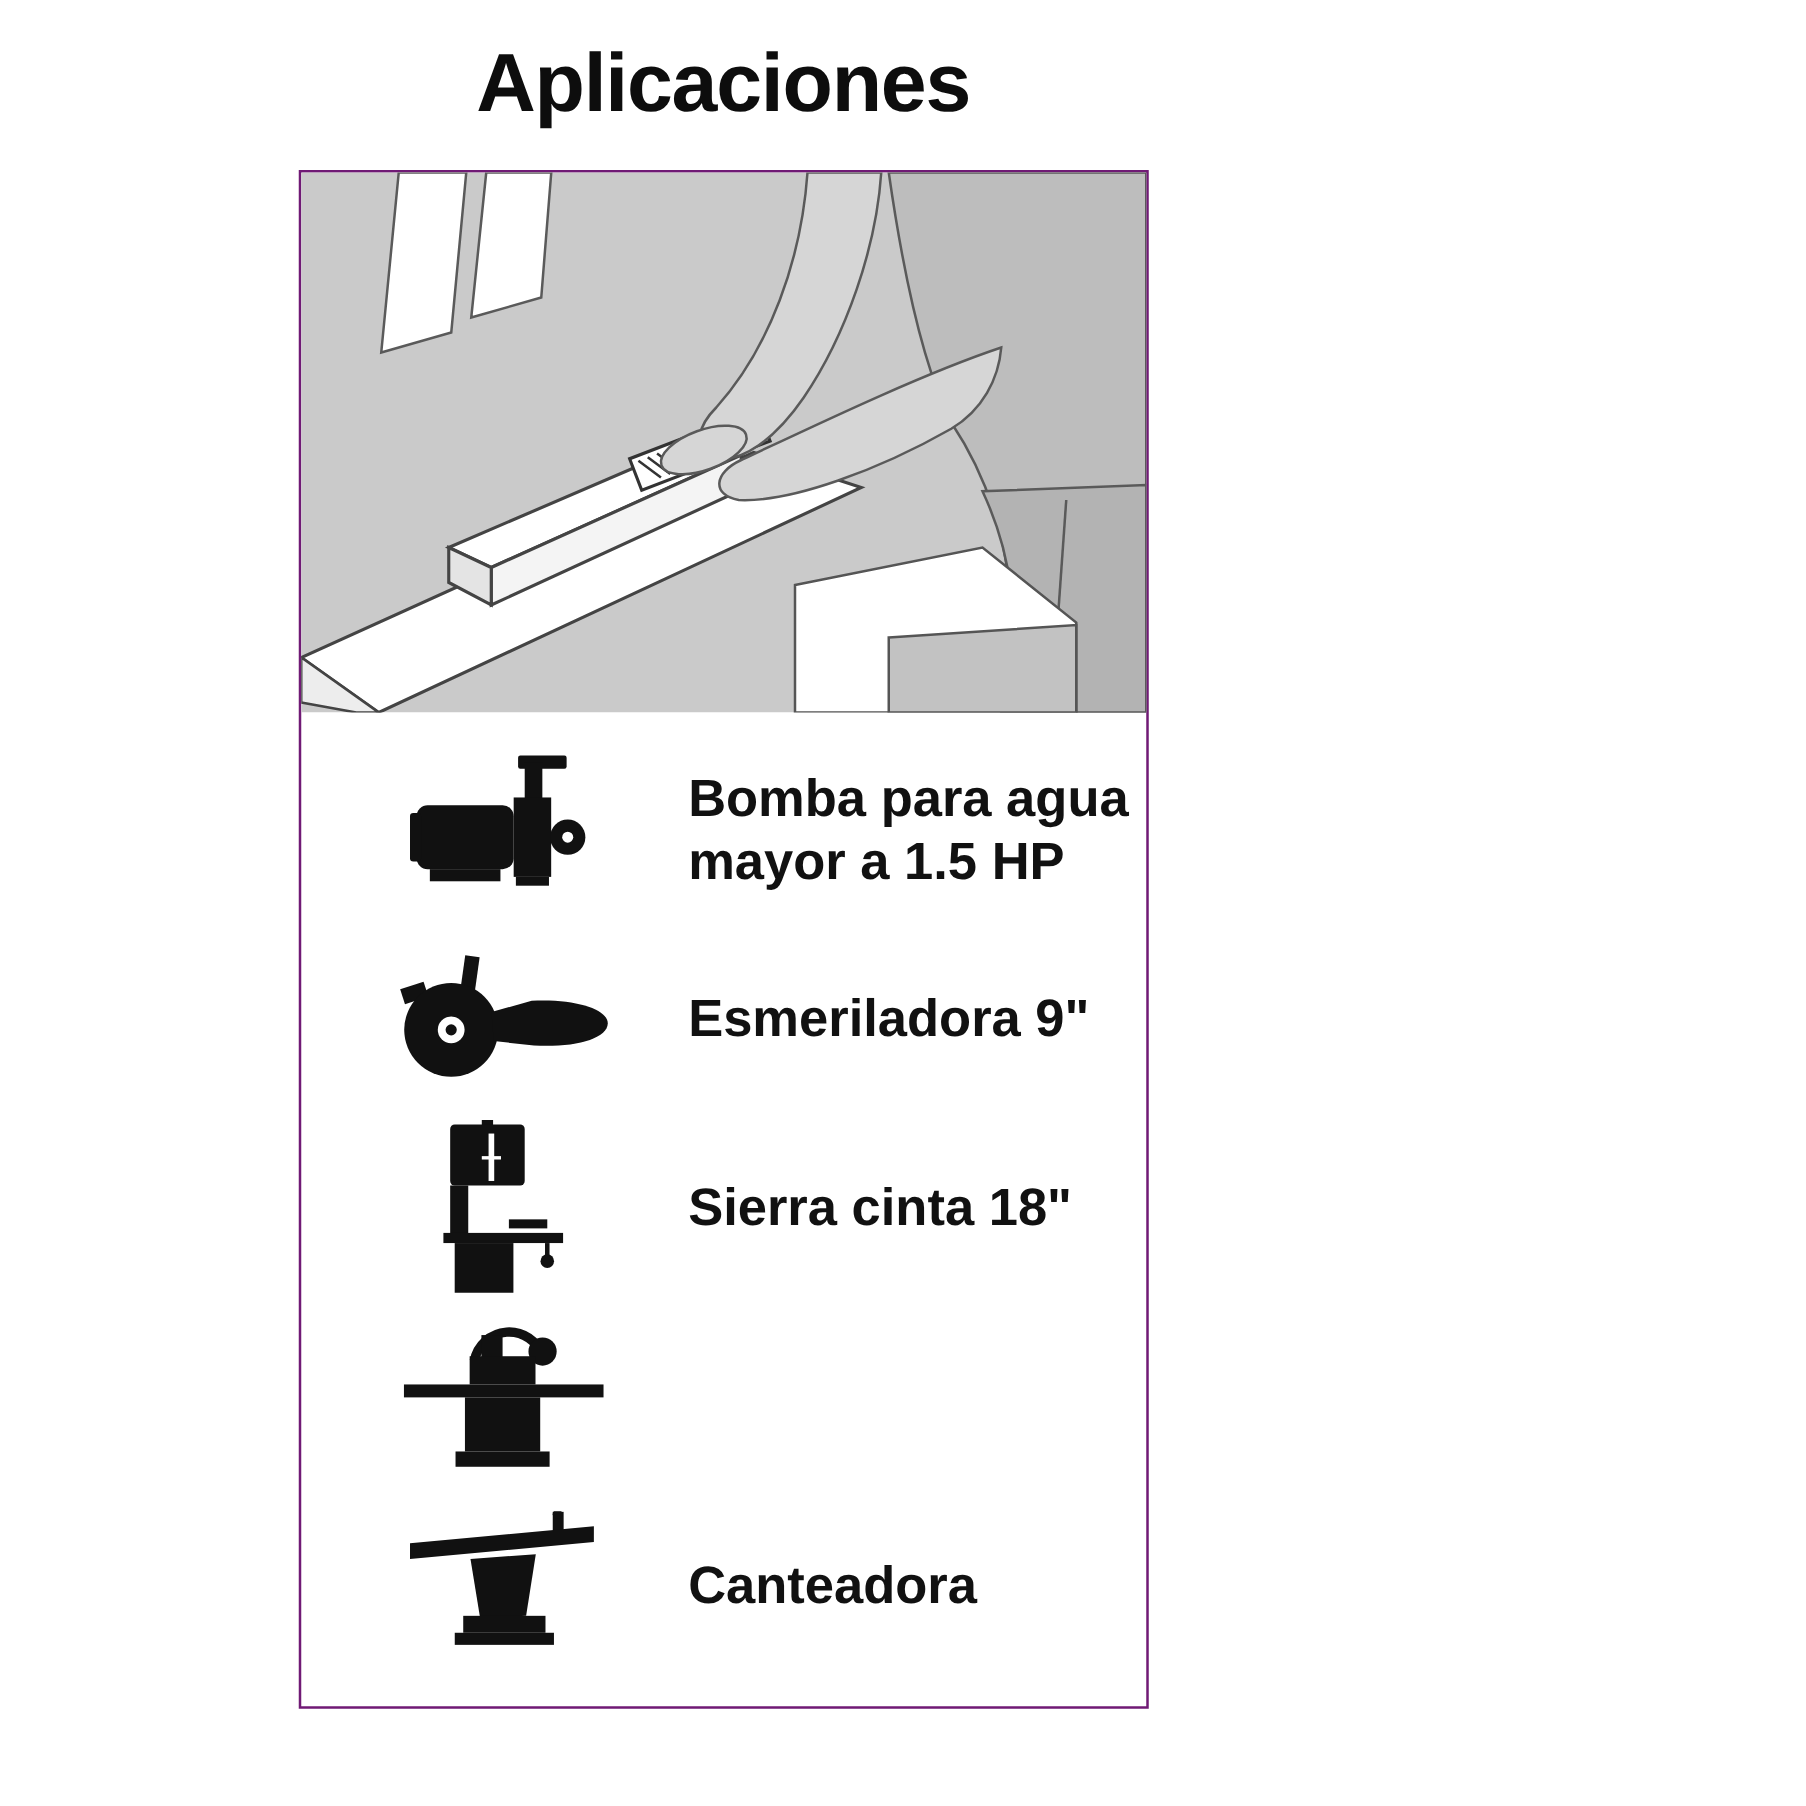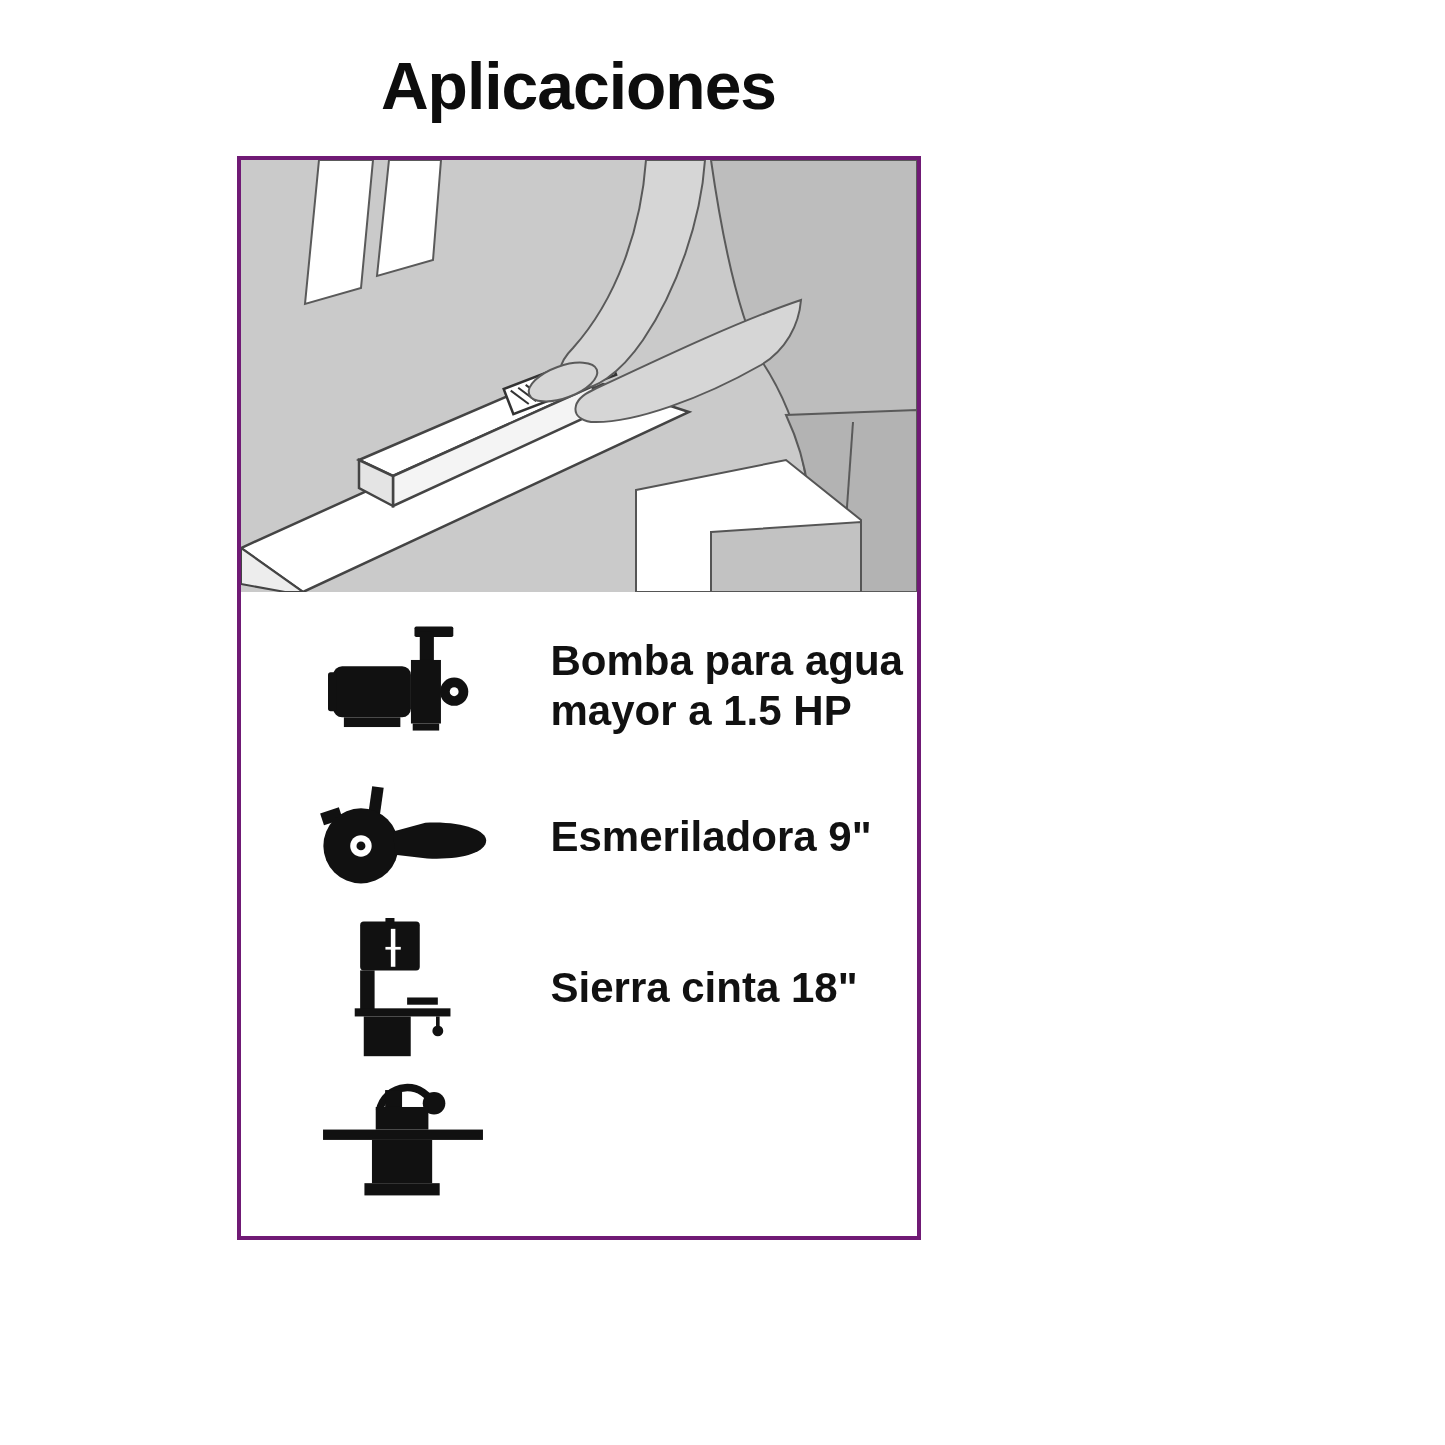--- a/index.html
+++ b/index.html
@@ -1,27 +1,27 @@
 <!DOCTYPE html>
 <html><head>
 <meta charset="utf-8">
 <style>
   html,body{margin:0;padding:0;}
   body{
     width:1445px;height:1445px;background:#ffffff;
     font-family:"Liberation Sans", sans-serif;color:#111;
     overflow:hidden;
   }
-  .page{width:1157px;height:1445px;box-sizing:border-box;padding-top:48px;}
+  .page{width:1157px;height:1445px;box-sizing:border-box;padding-top:28px;}
   .title{
     text-align:center;font-size:66px;font-weight:bold;margin:0;
     letter-spacing:-1px;color:#0d0d0d;
   }
   .app-box{
-    width:676px;margin:32px auto 0;border:4px solid #701a75;background:#fff;
+    width:676px;margin:32px auto 0;border:2px solid #701a75;background:#fff;
   }
   .illustration{display:block;width:676px;height:432px;}
   .app-list{padding:18px 0 22px;}
   .app-row{
     display:flex;align-items:center;height:151px;padding-left:55px;
   }
   .icon-cell{
     width:215px;flex-shrink:0;display:flex;justify-content:center;align-items:center;
   }
   .app-label{
@@ -132,16 +132,29 @@
             <circle cx="118" cy="30" r="12"></circle>
             <rect x="66" y="16" width="18" height="22"></rect>
             <rect x="56" y="34" width="56" height="24"></rect>
             <rect x="0" y="58" width="170" height="11"></rect>
             <rect x="52" y="69" width="64" height="46"></rect>
             <rect x="44" y="115" width="80" height="13"></rect>
           </svg>
         </div>
       </div>
 
+      <div class="app-row">
+        <div class="icon-cell">
+          <svg width="150" height="117" viewBox="0 0 155 120" fill="#111">
+            <rect x="118" y="0" width="9" height="16"></rect>
+            <circle cx="122" cy="2" r="4"></circle>
+            <polygon points="0,26 152,12 152,25 0,39"></polygon>
+            <polygon points="50,39 104,35 96,86 58,88"></polygon>
+            <rect x="44" y="86" width="68" height="14"></rect>
+            <rect x="37" y="100" width="82" height="10"></rect>
+          </svg>
+        </div>
+        <div class="app-label">Canteadora</div>
+      </div>
 
     </div>
   </div>
 </div>
 
 </body></html>

